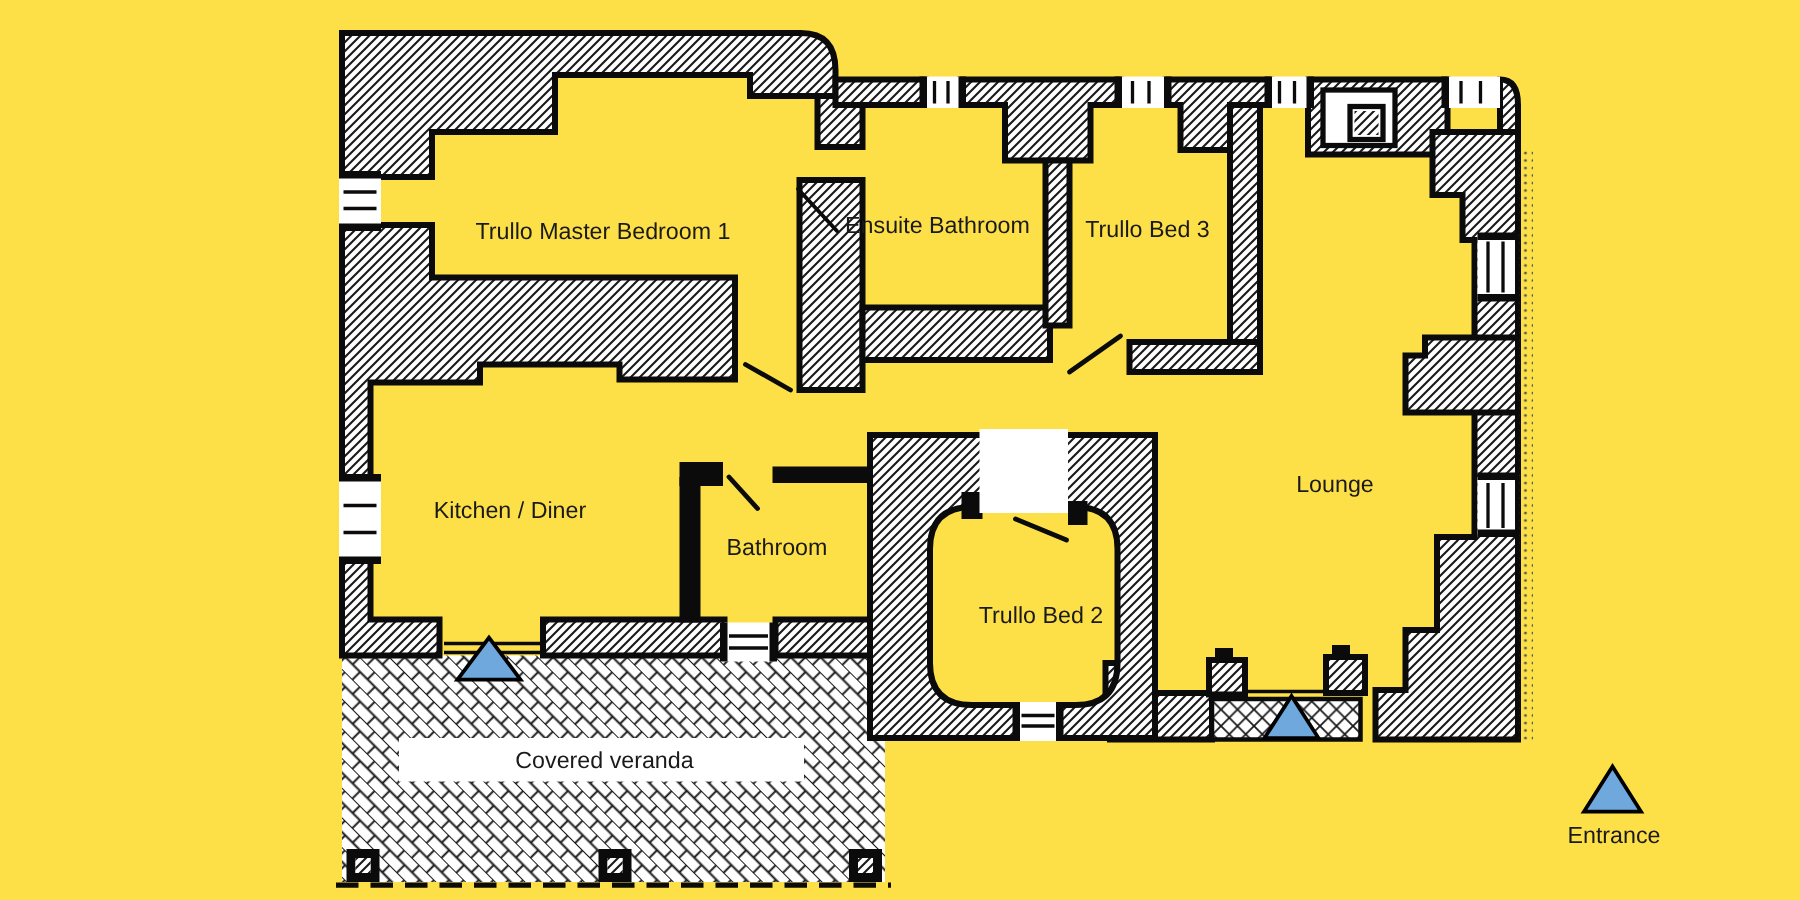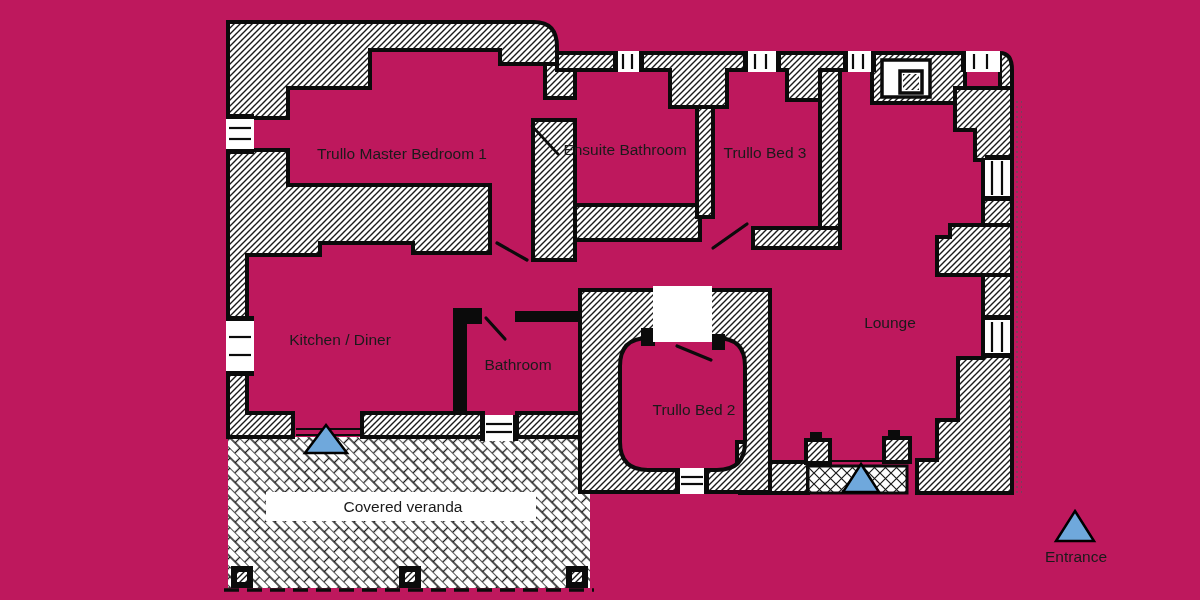--- a/index.html
+++ b/index.html
@@ -1,16 +1,16 @@
 <!DOCTYPE html>
 <html><head>
 <meta charset="utf-8">
 <style>
   html,body{margin:0;padding:0;background:#ffffff;}
-  .stage{width:1200px;height:600px;position:relative;background:#be185d;overflow:hidden;text-align:center;}
+  .stage{width:1200px;height:600px;position:relative;background:#fde047;overflow:hidden;text-align:center;}
   svg{display:block;}
   .wall{fill:url(#hatch);stroke:#0b0b0b;stroke-width:4;stroke-linejoin:miter;}
   .solid{fill:#0b0b0b;stroke:none;}
   .glass{stroke:#0b0b0b;stroke-width:2.2;}
   .winwhite{fill:#ffffff;stroke:none;}
   .cap{fill:#0b0b0b;stroke:none;}
   .doorline{stroke:#0b0b0b;stroke-width:3.2;stroke-linecap:round;}
   .leader{stroke:#0b0b0b;stroke-width:2.6;stroke-linecap:round;}
   .roomlabel{font-family:"Liberation Sans", sans-serif;font-size:15.5px;fill:#1a1a1a;text-anchor:middle;}
 </style>

